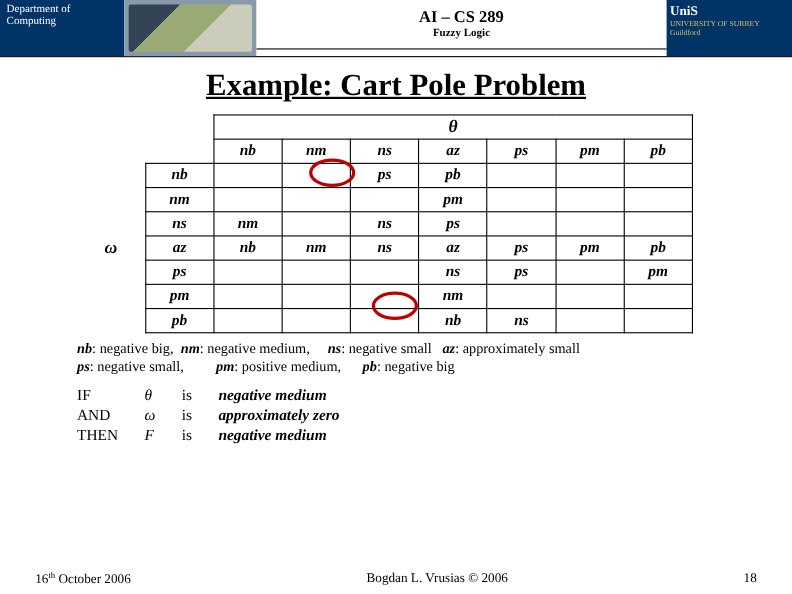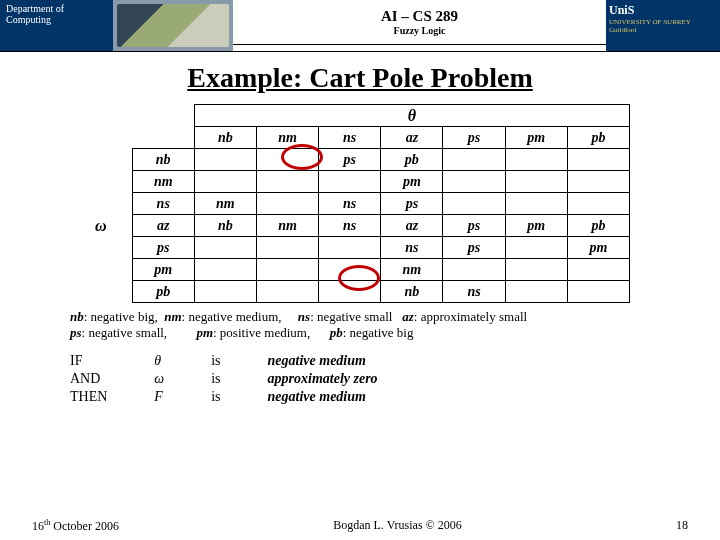--- a/index.html
+++ b/index.html
@@ -29,21 +29,21 @@
   .theta-cell { font-style: italic; font-size: 16px; }
   .omega-cell { font-style: italic; font-size: 16px; vertical-align: middle; }
 
   .circle { position: absolute; border: 3px solid #c00000; border-radius: 50%; width: 42px; height: 26px; pointer-events: none; }
   .circ1 { left: 281px; top: 144px; }
   .circ2 { left: 338px; top: 265px; }
 
   .legend { font-size: 13px; margin-top: 6px; line-height: 1.25; }
   .legend .it { font-style: italic; font-weight: bold; }
 
-  .rule-block { font-size: 14px; margin-top: 10px; display: flex; gap: 47px; }
+  .rule-block { font-size: 14px; margin-top: 10px; display: flex; gap: 24px; }
   .rule-col { display: flex; flex-direction: column; }
   .rule-col span { line-height: 1.3; }
   .rule-col .it { font-style: italic; }
   .rule-col .bi { font-weight: bold; font-style: italic; }
 
   .footer { position: absolute; bottom: 6px; left: 0; right: 0; display: flex; justify-content: space-between; padding: 0 32px; font-size: 12px; }
   .footer .sup { font-size: 8px; vertical-align: super; }
 </style>
 </head>
 <body>

